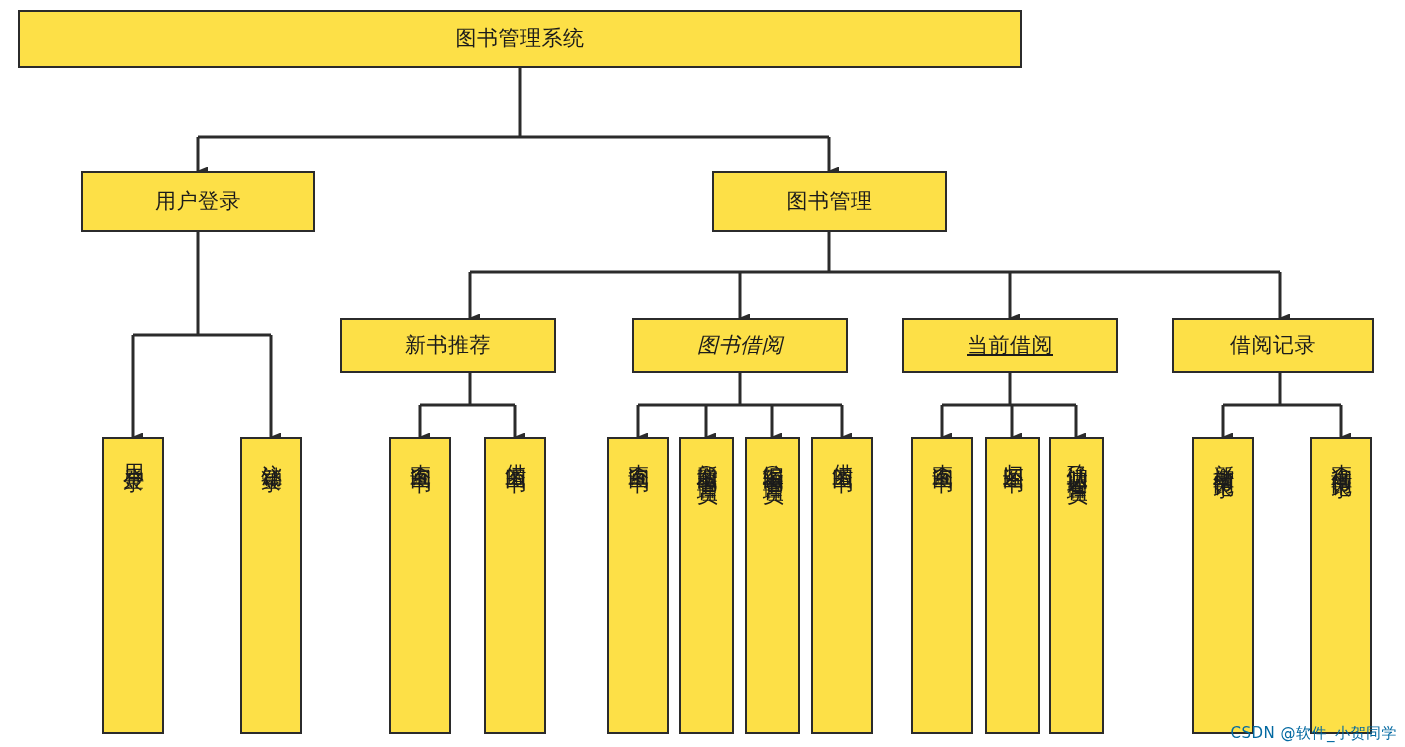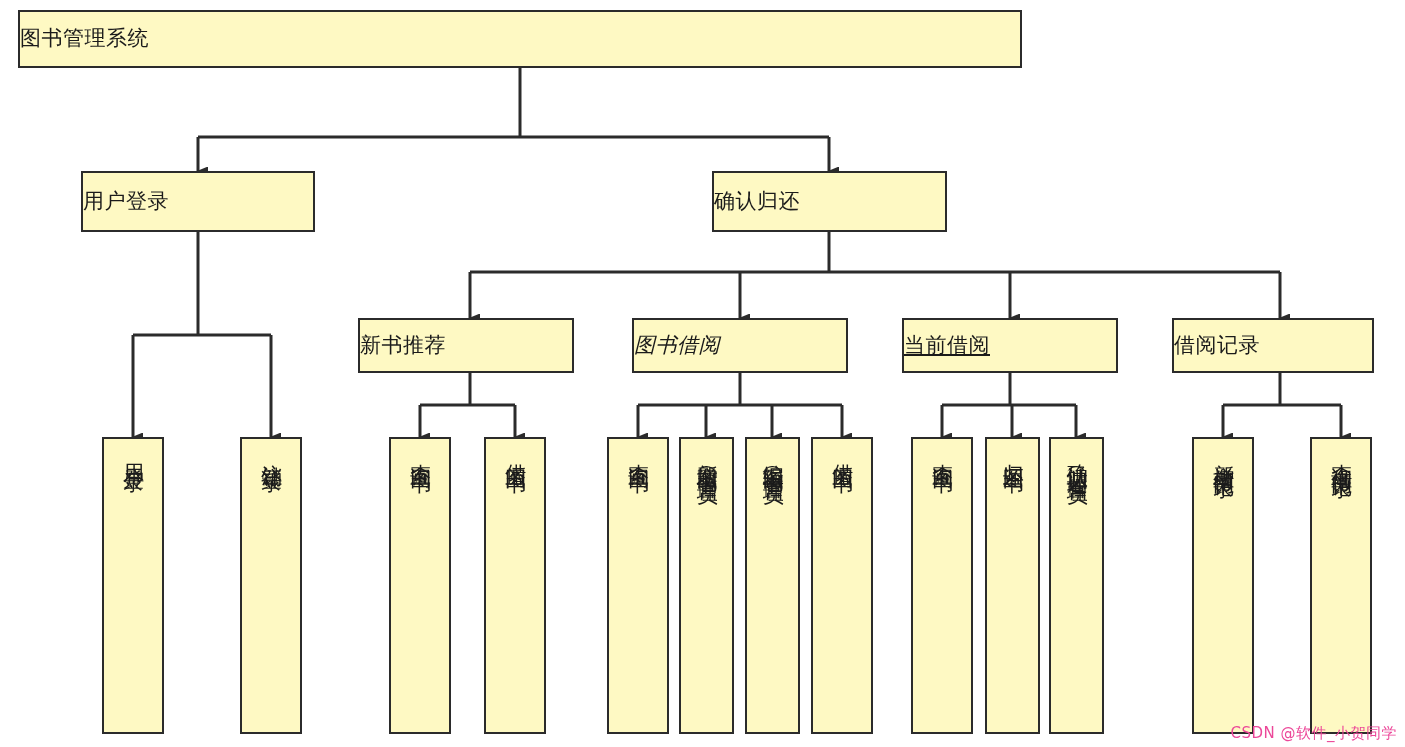--- a/index.html
+++ b/index.html
@@ -23,23 +23,24 @@
     position: absolute;
     left: 0;
     top: 0;
     width: 1405px;
     height: 747px;
   }
   .node-box {
     position: absolute;
     box-sizing: border-box;
     border: 2px solid #2b2b2b;
-    background: #fef9c3;
+    background: #fde047;
     display: flex;
     align-items: center;
+    justify-content: center;
     color: #1b1b1b;
   }
   .node-label {
     font-family: "DejaVu Sans", "Liberation Sans", sans-serif;
     letter-spacing: 0.5px;
     line-height: 1.12;
     white-space: nowrap;
     text-align: center;
   }
   .node-horizontal .node-label {
@@ -55,21 +56,21 @@
     font-size: 21px;
     letter-spacing: 3px;
     display: block;
     margin: 0 auto;
   }
   .watermark {
     position: absolute;
     right: 8px;
     bottom: 4px;
     font-size: 15px;
-    color: #ec4899;
+    color: #0369a1;
     font-family: "DejaVu Sans", "Liberation Sans", sans-serif;
     white-space: nowrap;
     letter-spacing: 0.5px;
     pointer-events: none;
   }
 </style>
 </head>
 <body>
 
 <div id="diagram-root">
@@ -120,23 +121,23 @@
   </svg>
 
   <div id="node-layer">
       <div class="node-box node-horizontal" style="left: 18px; top: 10px; width: 1004px; height: 58px;">
         <span class="node-label">图书管理系统</span>
       </div>
       <div class="node-box node-horizontal" style="left: 81px; top: 171px; width: 234px; height: 61px;">
         <span class="node-label">用户登录</span>
       </div>
       <div class="node-box node-horizontal" style="left: 712px; top: 171px; width: 235px; height: 61px;">
-        <span class="node-label">确认归还</span>
+        <span class="node-label">图书管理</span>
       </div>
-      <div class="node-box node-horizontal" style="left: 358px; top: 318px; width: 216px; height: 55px;">
+      <div class="node-box node-horizontal" style="left: 340px; top: 318px; width: 216px; height: 55px;">
         <span class="node-label">新书推荐</span>
       </div>
       <div class="node-box node-horizontal" style="left: 632px; top: 318px; width: 216px; height: 55px; font-style: italic;">
         <span class="node-label">图书借阅</span>
       </div>
       <div class="node-box node-horizontal" style="left: 902px; top: 318px; width: 216px; height: 55px; text-decoration: underline;">
         <span class="node-label">当前借阅</span>
       </div>
       <div class="node-box node-horizontal" style="left: 1172px; top: 318px; width: 202px; height: 55px;">
         <span class="node-label">借阅记录</span>

